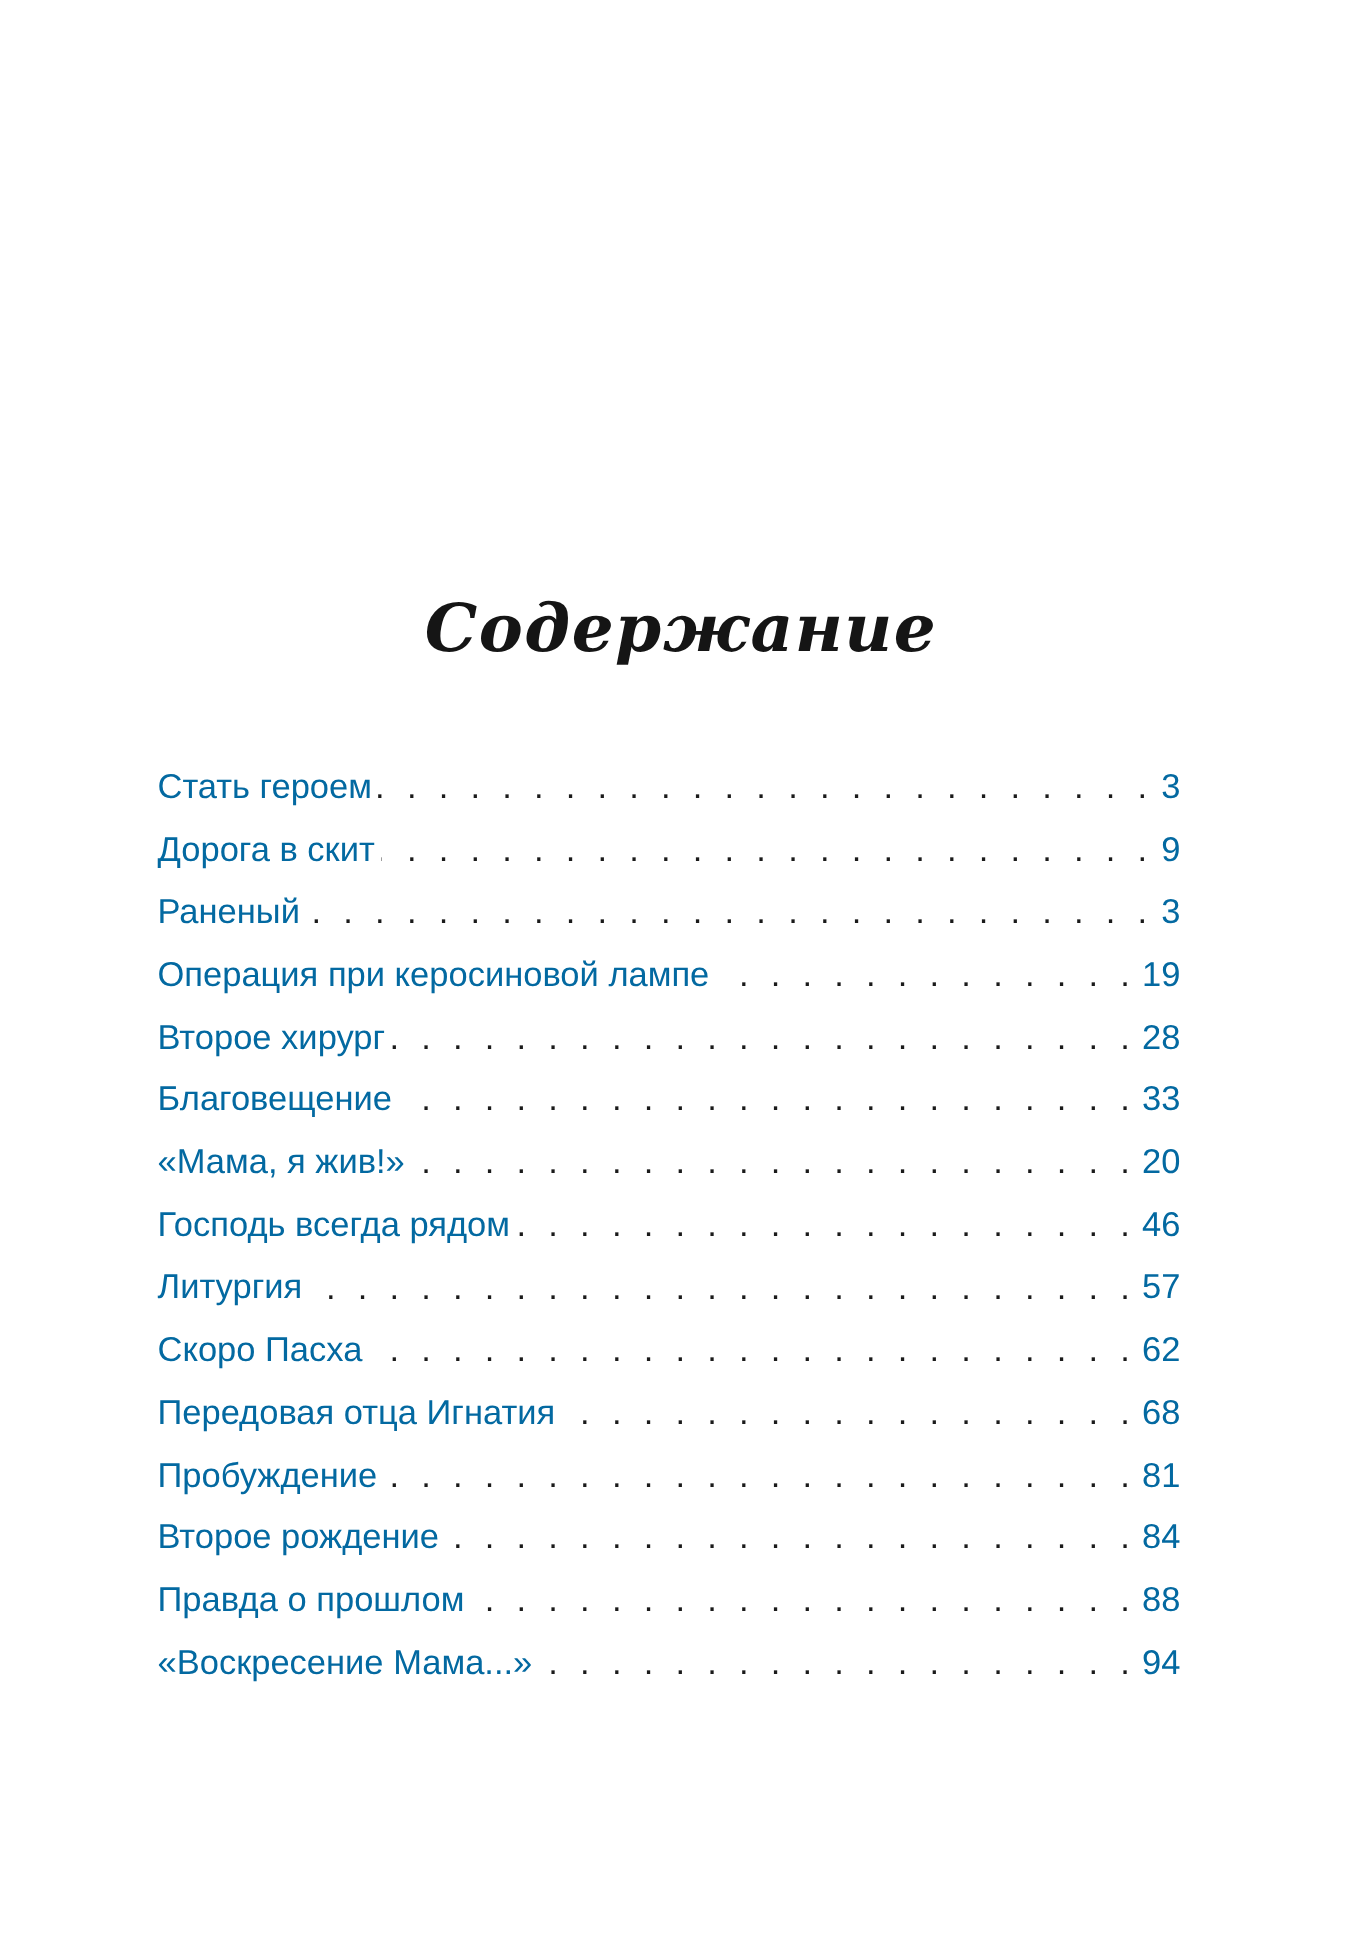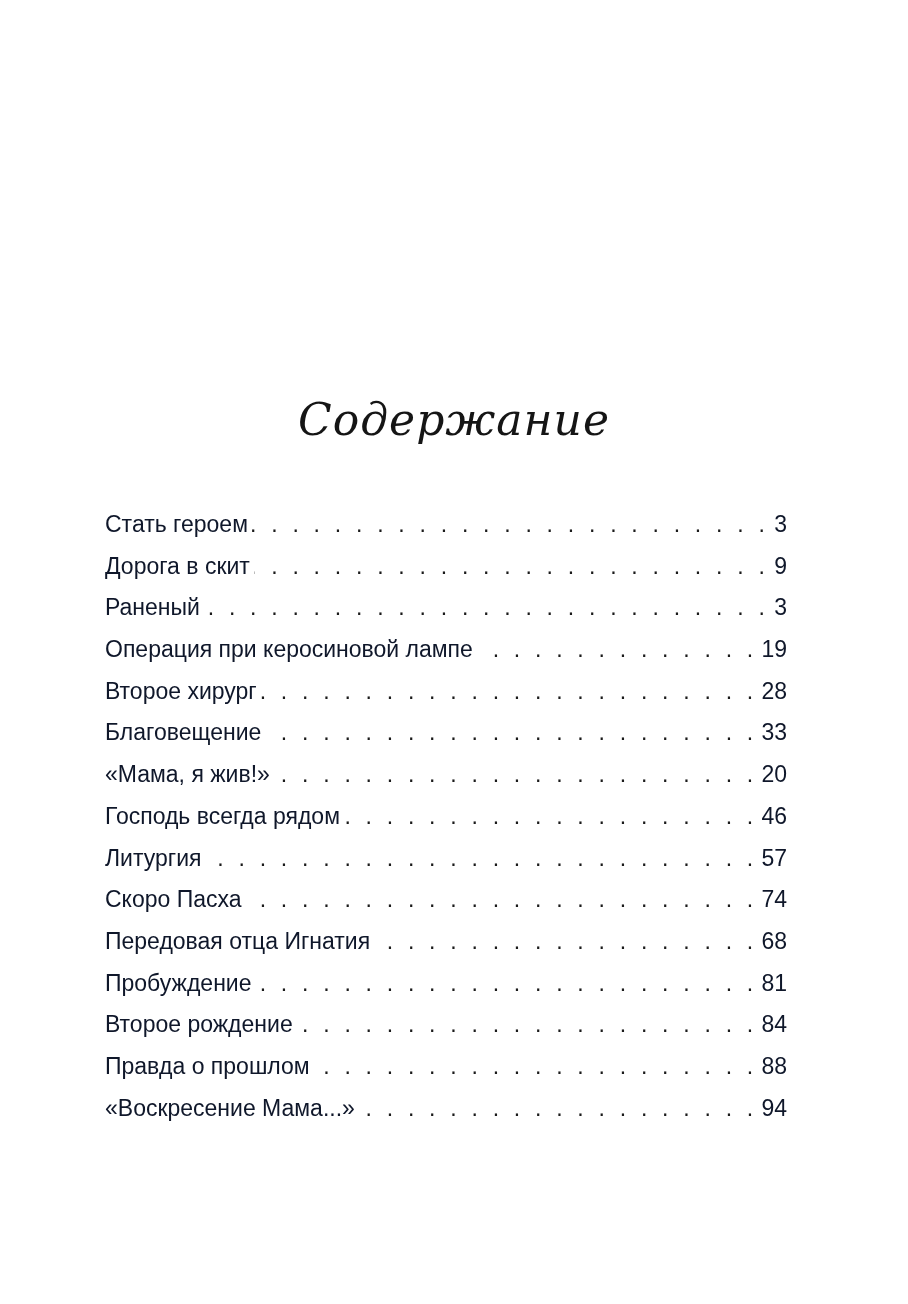--- a/index.html
+++ b/index.html
@@ -26,34 +26,35 @@
     left: 0;
     width: 908px;
     top: 380px;
     text-align: center;
     font-family: "DejaVu Serif", serif;
     font-style: italic;
     font-size: 44px;
     line-height: 80px;
     color: #151515;
     letter-spacing: 1px;
+    font-weight: bold;
   }
   .toc {
     position: absolute;
     left: 105px;
     top: 504px;
     width: 682px;
   }
   .toc-row {
     display: flex;
-    align-items: flex-start;
+    align-items: flex-end;
     height: 41.7px;
     font-size: 23px;
     line-height: 41.7px;
-    color: #0f172a;
+    color: #0369a1;
     white-space: nowrap;
   }
   .toc-title {
     flex: 0 0 auto;
   }
   .toc-dots {
     flex: 1 1 auto;
     overflow: hidden;
     margin: 0 4px;
     position: relative;
@@ -121,21 +122,21 @@
       <span class="toc-page">46</span>
     </div>
     <div class="toc-row">
       <span class="toc-title">Литургия</span>
       <span class="toc-dots"></span>
       <span class="toc-page">57</span>
     </div>
     <div class="toc-row">
       <span class="toc-title">Скоро Пасха</span>
       <span class="toc-dots"></span>
-      <span class="toc-page">74</span>
+      <span class="toc-page">62</span>
     </div>
     <div class="toc-row">
       <span class="toc-title">Передовая отца Игнатия</span>
       <span class="toc-dots"></span>
       <span class="toc-page">68</span>
     </div>
     <div class="toc-row">
       <span class="toc-title">Пробуждение</span>
       <span class="toc-dots"></span>
       <span class="toc-page">81</span>

